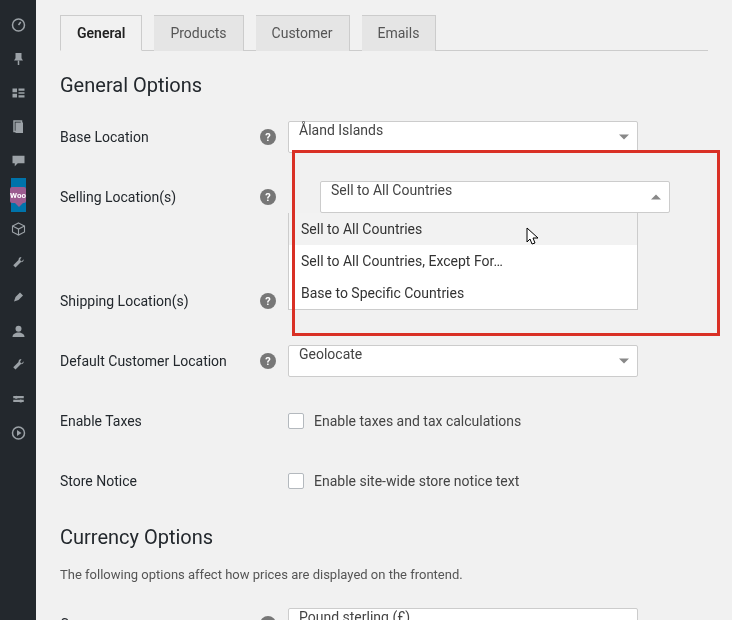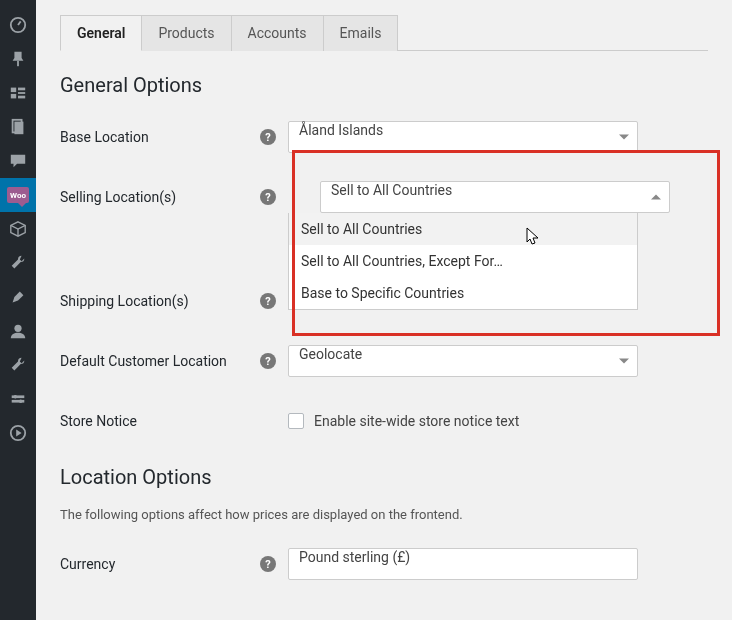--- a/index.html
+++ b/index.html
@@ -1,32 +1,32 @@
 <!DOCTYPE html>
 <html><head>
 <meta charset="utf-8">
 <style>
   * { box-sizing: border-box; margin: 0; padding: 0; }
   html, body { width: 732px; height: 620px; font-family: -apple-system, "Segoe UI", Roboto, Arial, sans-serif; font-size: 13px; color: #444; background: #f1f1f1; }
   .app { display: flex; width: 732px; height: 620px; overflow: hidden; }
 
   
   .sidebar { width: 36px; background: #23282d; display: flex; flex-direction: column; align-items: center; padding-top: 8px; }
-  .sidebar .item { width: 36px; height: 34px; display: flex; align-items: center; justify-content: center; color: #9ca2a7; cursor: pointer; }
+  .sidebar .item { width: 15px; height: 34px; display: flex; align-items: center; justify-content: center; color: #9ca2a7; cursor: pointer; }
   .sidebar .item.active { background: #0073aa; color: #fff; }
   .sidebar .woo-badge { width: 22px; height: 16px; background: #9c5c90; border-radius: 2px; font-size: 8px; font-weight: bold; color: #fff; display: flex; align-items: center; justify-content: center; position: relative; }
   .sidebar .woo-badge::after { content:""; position:absolute; bottom:-4px; right:3px; width:0;height:0;border-left:4px solid transparent;border-right:4px solid transparent;border-top:4px solid #9c5c90; }
   .sidebar svg { width: 18px; height: 18px; fill: currentColor; }
 
   
   .main { flex: 1; background: #f1f1f1; padding: 14px 24px 0 24px; overflow: hidden; position: relative; }
 
   
   .tabs { display: flex; border-bottom: 1px solid #ccc; }
-  .tabs .tab { border: 1px solid #ccc; border-bottom: none; padding: 9px 16px; margin-right: 0; background: #e5e5e5; color: #555; font-size: 14px; cursor: pointer; position: relative; top: 1px; }
+  .tabs .tab { border: 1px solid #ccc; border-bottom: none; padding: 9px 16px; margin-right: 12px; background: #e5e5e5; color: #555; font-size: 14px; cursor: pointer; position: relative; top: 1px; }
   .tabs .tab.active { background: #f1f1f1; border-bottom: 1px solid #f1f1f1; font-weight: 600; color: #222; }
   .tabs .tab + .tab { border-left: none; }
 
   h2.section { font-size: 20px; font-weight: 400; color: #23282d; margin: 22px 0 18px; }
 
   .row { display: flex; align-items: center; min-height: 44px; margin-bottom: 16px; }
   .row .label { width: 200px; font-size: 14px; color: #23282d; }
   .row .help { width: 28px; text-align: left; color: #666; }
   .row .help .q { display:inline-flex; width:16px;height:16px;border-radius:50%;background:#777;color:#fff;align-items:center;justify-content:center;font-size:11px;font-weight:bold; cursor:help; }
   .row .field { flex: 1; }
@@ -133,21 +133,21 @@
           <polygon points="8,6 14,10 8,14" fill="currentColor"></polygon>
         </svg>
       </div>
   </div>
 
   <div class="main">
 
     <div class="tabs">
       <div class="tab active">General</div>
       <div class="tab">Products</div>
-      <div class="tab">Accounts</div>
+      <div class="tab">Customer</div>
       <div class="tab">Emails</div>
     </div>
 
     <h2 class="section">General Options</h2>
 
     <div class="row">
       <div class="label">Base Location</div>
       <div class="help"><span class="q">?</span></div>
       <div class="field">
         <div class="select">
@@ -188,33 +188,43 @@
       <div class="label">Default Customer Location</div>
       <div class="help"><span class="q">?</span></div>
       <div class="field">
         <div class="select">
           <span>Geolocate</span>
           <span class="caret"></span>
         </div>
       </div>
     </div>
 
+    <div class="row">
+      <div class="label">Enable Taxes</div>
+      <div class="help"></div>
+      <div class="field">
+        <div class="checkbox-row">
+          <div class="checkbox"></div>
+          <span class="checkbox-label">Enable taxes and tax calculations</span>
+        </div>
+      </div>
+    </div>
 
     <div class="row">
       <div class="label">Store Notice</div>
       <div class="help"></div>
       <div class="field">
         <div class="checkbox-row">
           <div class="checkbox"></div>
           <span class="checkbox-label">Enable site-wide store notice text</span>
         </div>
       </div>
     </div>
 
-    <h2 class="section">Location Options</h2>
+    <h2 class="section">Currency Options</h2>
     <p class="desc">The following options affect how prices are displayed on the frontend.</p>
 
     <div class="row">
       <div class="label">Currency</div>
       <div class="help"><span class="q">?</span></div>
       <div class="field">
         <div class="select">
           <span>Pound sterling (£)</span>
 
         </div>

